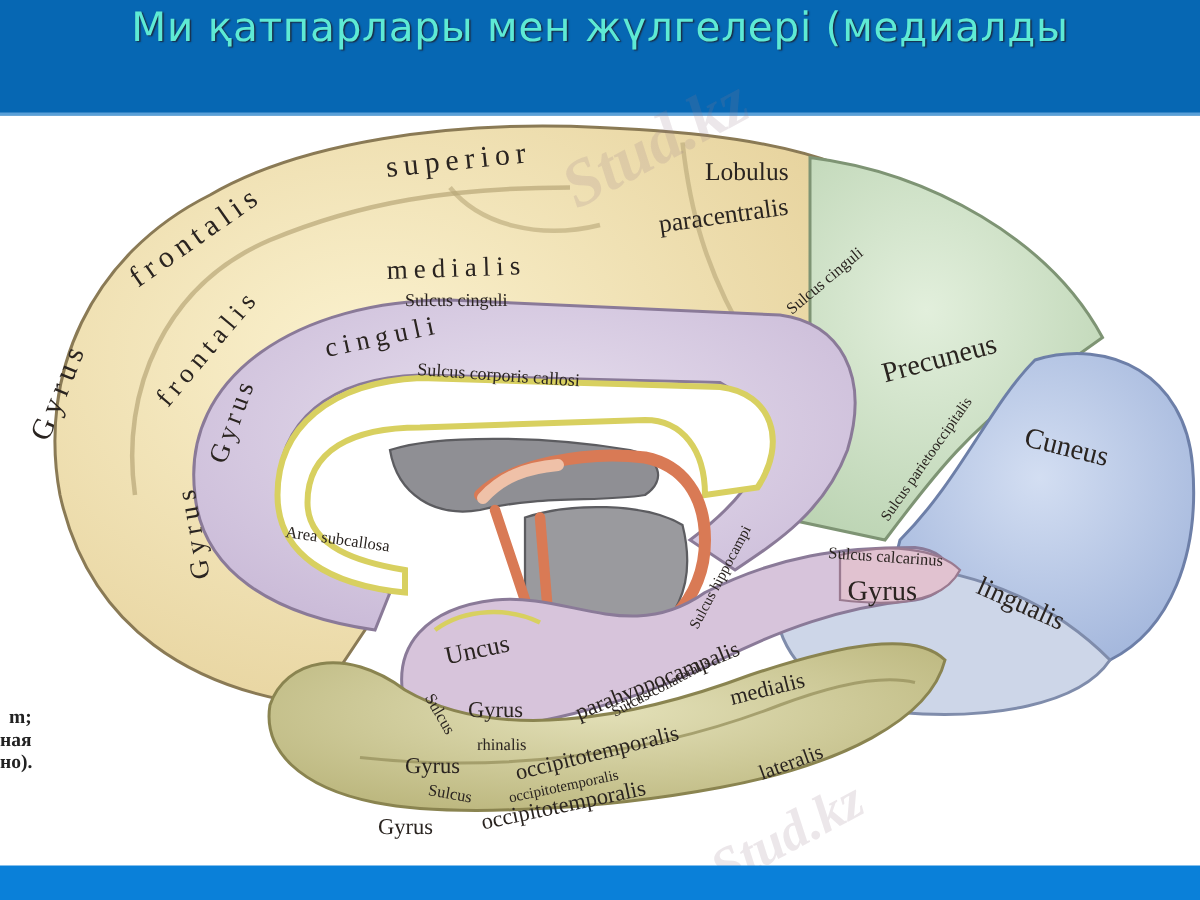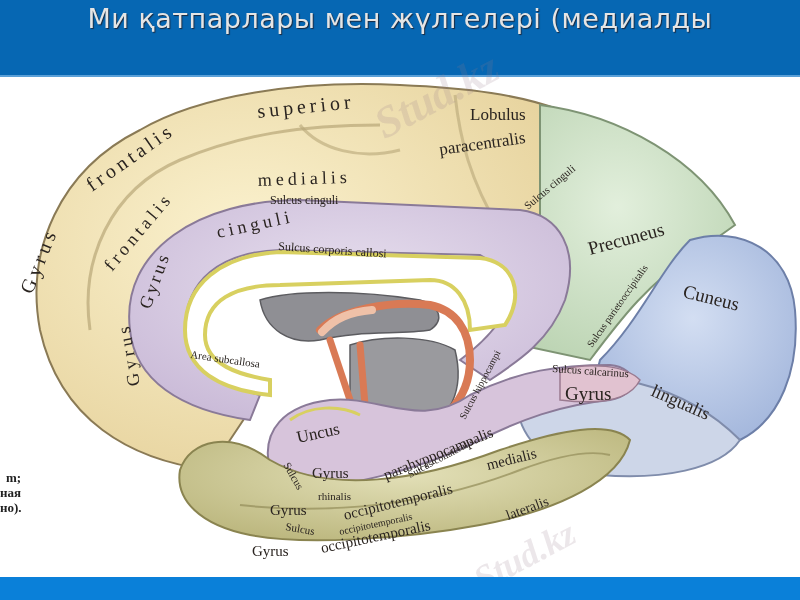--- a/index.html
+++ b/index.html
@@ -1,18 +1,18 @@
 <!DOCTYPE html>
 <html><head>
 <meta charset="utf-8">
 <style>
   html, body { margin:0; padding:0; }
   body { width:800px; height:600px; position:relative; overflow:hidden; background:#ffffff; font-family:"DejaVu Sans", sans-serif; }
   .title-bar { position:absolute; left:0; top:0; width:800px; height:75px; background:#0667b3; border-bottom:2px solid #5aa0d8; }
-  .title-text { position:absolute; left:0; top:2px; width:800px; text-align:center; color:#e5e5e5; font-family:"DejaVu Sans", sans-serif; font-size:27px; line-height:34px; letter-spacing:0.5px; text-shadow:1px 1px 1px #1a2a40; }
+  .title-text { position:absolute; left:0; top:2px; width:800px; text-align:center; color:#5eead4; font-family:"DejaVu Sans", sans-serif; font-size:27px; line-height:34px; letter-spacing:0.5px; text-shadow:1px 1px 1px #1a2a40; }
   .footer-bar { position:absolute; left:0; top:577px; width:800px; height:23px; background:#0a80d9; }
   .canvas { position:absolute; left:0; top:77px; width:800px; height:500px; }
   svg text { font-family:"Liberation Serif", serif; fill:#2a2420; }
   .side-note { position:absolute; left:0; top:470px; font-family:"Liberation Serif", serif; font-weight:bold; font-size:13px; line-height:15px; color:#222; }
   .watermark { position:absolute; font-family:"Liberation Serif", serif; font-weight:bold; font-style:italic; color:rgba(150,120,140,0.18); transform:rotate(-28deg); pointer-events:none; }
 </style>
 </head>
 <body>
 
 <div class="title-bar">

